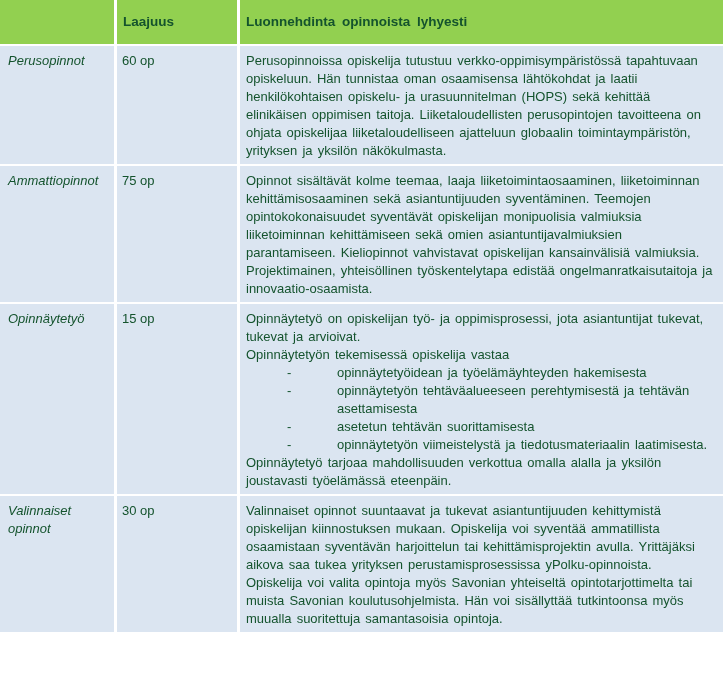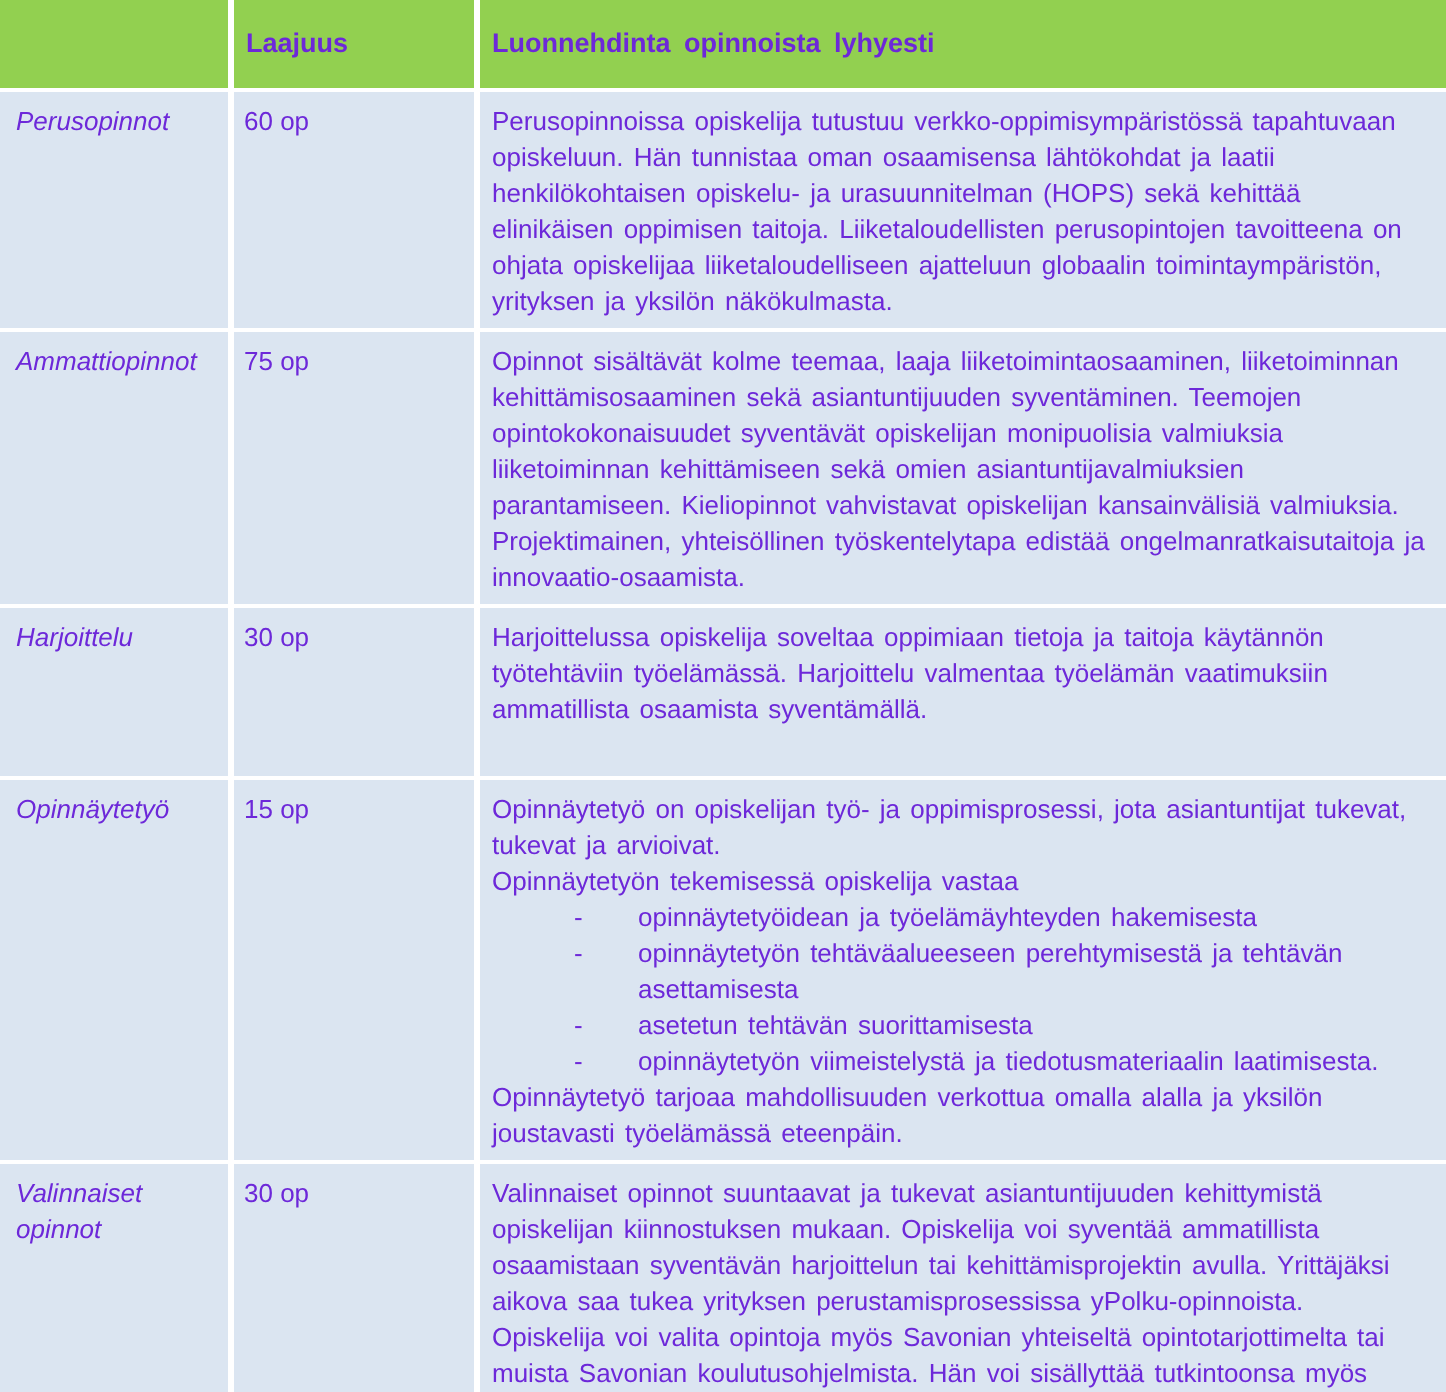--- a/index.html
+++ b/index.html
@@ -7,21 +7,21 @@
     padding: 0;
     background: #ffffff;
   }
   .screen {
     position: relative;
     width: 723px;
     height: 696px;
     overflow: hidden;
     background: #ffffff;
     font-family: "Liberation Sans", sans-serif;
-    color: #6d28d9;
+    color: #14532d;
   }
   table.curriculum {
     border-collapse: separate;
     border-spacing: 0;
     table-layout: fixed;
     width: 723px;
   }
   col.c1 { width: 117px; }
   col.c2 { width: 123px; }
   col.c3 { width: 483px; }
@@ -67,20 +67,21 @@
   .para { margin: 0; }
   .bullet {
     display: flex;
     padding-left: 41px;
   }
   .bullet .dash {
     flex: 0 0 32px;
   }
   .bullet .text {
     flex: 1 1 auto;
+    margin-left: 18px;
   }
 </style>
 </head>
 <body>
 
 <div class="screen">
   <table class="curriculum">
     <colgroup>
       <col class="c1">
         <col class="c2">
@@ -98,25 +99,20 @@
         <td class="cred">60 op</td>
         <td class="desc">Perusopinnoissa opiskelija tutustuu verkko-oppimisympäristössä tapahtuvaan opiskeluun. Hän tunnistaa oman osaamisensa lähtökohdat ja laatii henkilökohtaisen opiskelu- ja urasuunnitelman (HOPS) sekä kehittää elinikäisen oppimisen taitoja. Liiketaloudellisten perusopintojen tavoitteena on ohjata opiskelijaa liiketaloudelliseen ajatteluun globaalin toimintaympäristön, yrityksen ja yksilön näkökulmasta.</td>
       </tr>
 
       <tr class="body-row row-ammattiopinnot">
         <td class="name">Ammattiopinnot</td>
         <td class="cred">75 op</td>
         <td class="desc">Opinnot sisältävät kolme teemaa, laaja liiketoimintaosaaminen, liiketoiminnan kehittämisosaaminen sekä asiantuntijuuden syventäminen. Teemojen opintokokonaisuudet syventävät opiskelijan monipuolisia valmiuksia liiketoiminnan kehittämiseen sekä omien asiantuntijavalmiuksien parantamiseen. Kieliopinnot vahvistavat opiskelijan kansainvälisiä valmiuksia. Projektimainen, yhteisöllinen työskentelytapa edistää ongelmanratkaisutaitoja ja innovaatio-osaamista.</td>
       </tr>
 
-      <tr class="body-row row-harjoittelu">
-        <td class="name">Harjoittelu</td>
-        <td class="cred">30 op</td>
-        <td class="desc">Harjoittelussa opiskelija soveltaa oppimiaan tietoja ja taitoja käytännön työtehtäviin työelämässä. Harjoittelu valmentaa työelämän vaatimuksiin ammatillista osaamista syventämällä.</td>
-      </tr>
 
       <tr class="body-row row-opinnaytetyo">
         <td class="name">Opinnäytetyö</td>
         <td class="cred">15 op</td>
         <td class="desc">
           <div class="para">Opinnäytetyö on opiskelijan työ- ja oppimisprosessi, jota asiantuntijat tukevat, tukevat ja arvioivat.</div>
           <div class="para">Opinnäytetyön tekemisessä opiskelija vastaa</div>
           <div class="bullet">
             <span class="dash">-</span>
             <span class="text">opinnäytetyöidean ja työelämäyhteyden hakemisesta</span>

